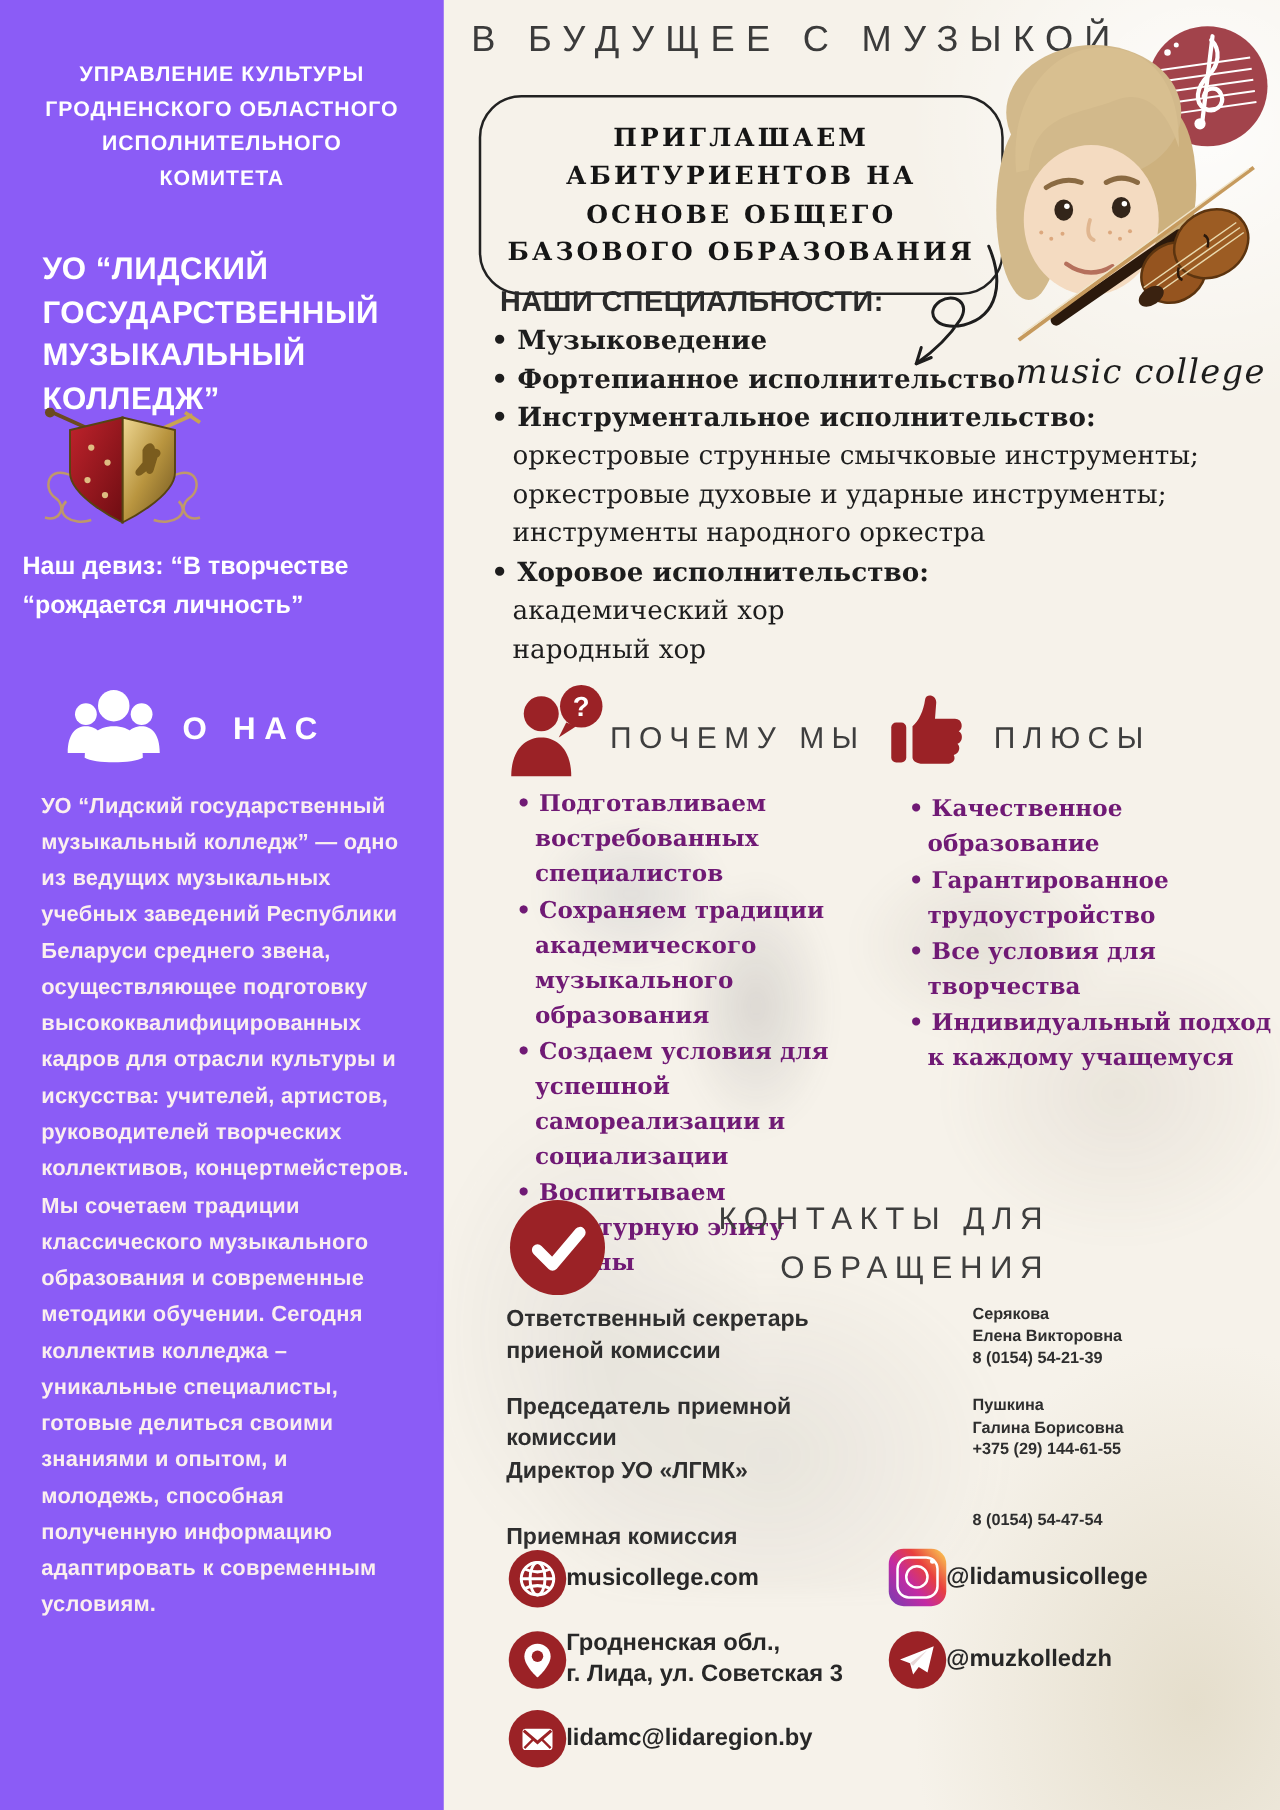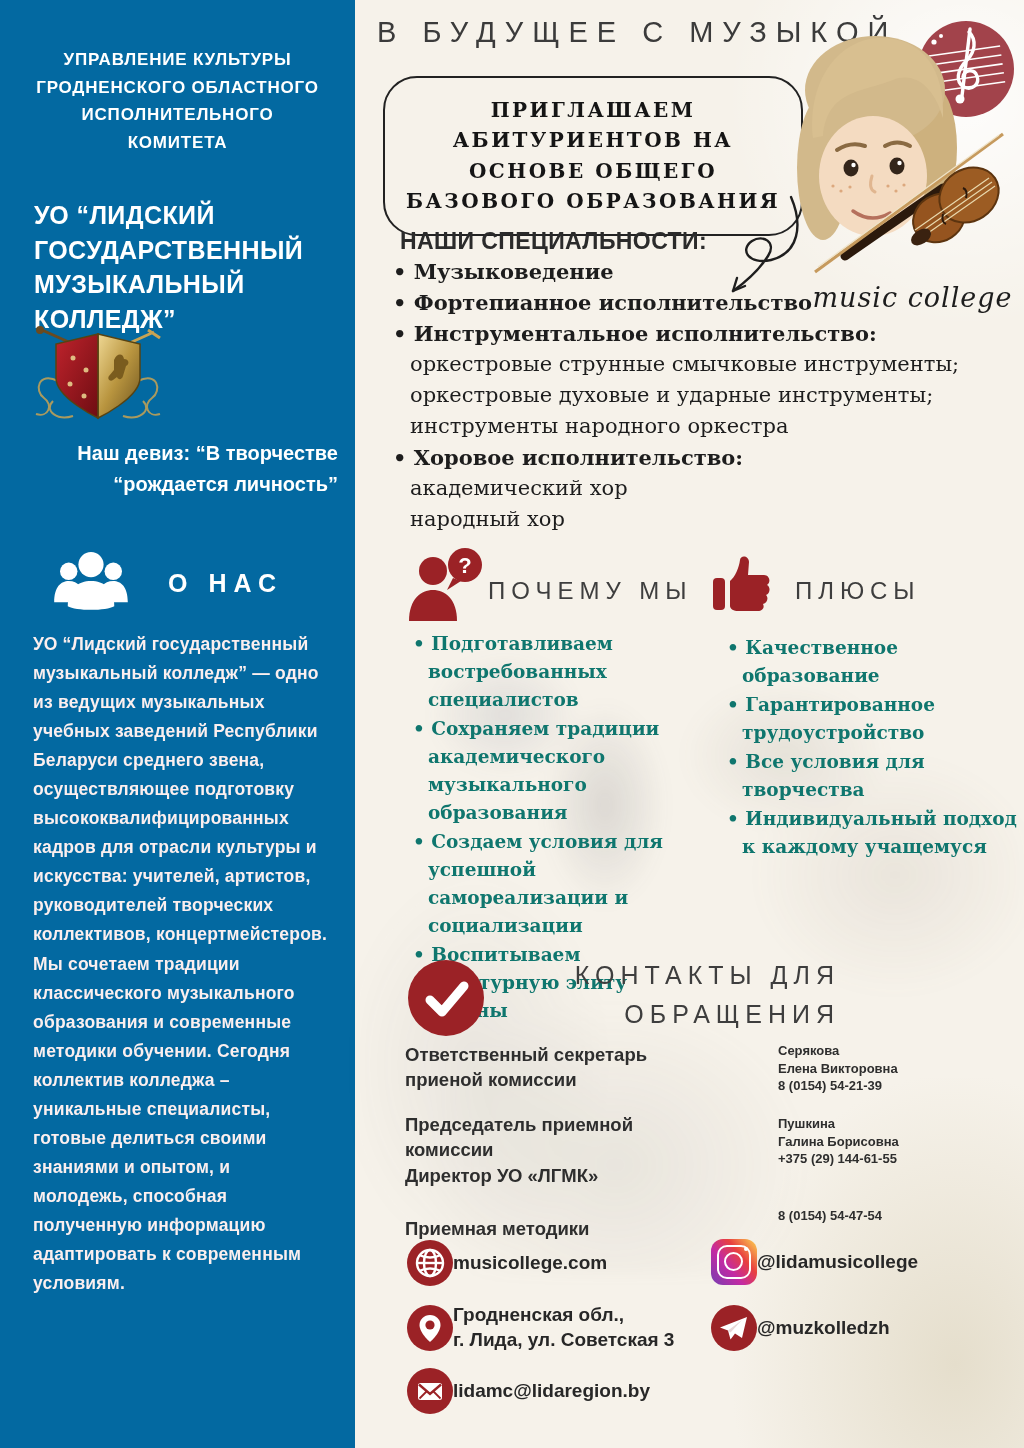--- a/index.html
+++ b/index.html
@@ -1,28 +1,28 @@
 <!DOCTYPE html>
 <html><head>
 <meta charset="utf-8">
 <style>
   html,body{margin:0;padding:0;background:#ddd;}
   .page{position:relative;width:1024px;height:1448px;background:#f6f2ea;overflow:hidden;
         font-family:"Liberation Sans",sans-serif;}
 
   
-  .sidebar{position:absolute;left:0;top:0;width:355px;height:1448px;background:#0369a1;color:#fff;}
+  .sidebar{position:absolute;left:0;top:0;width:355px;height:1448px;background:#8b5cf6;color:#fff;}
   .org{position:absolute;top:46px;left:20px;width:315px;text-align:center;
        font-size:17px;font-weight:700;letter-spacing:.8px;line-height:1.62;}
   .college{position:absolute;top:198px;left:34px;width:310px;margin:0;
            font-size:25px;font-weight:600;letter-spacing:.4px;line-height:1.38;}
   .crest{position:absolute;top:326px;left:28px;width:140px;height:100px;}
-  .motto{position:absolute;top:438px;left:18px;width:320px;text-align:right;
+  .motto{position:absolute;top:438px;left:18px;width:320px;text-align:left;
          font-weight:700;font-size:20px;line-height:1.55;}
-  .about-head{position:absolute;top:550px;left:52px;display:flex;align-items:center;gap:38px;}
+  .about-head{position:absolute;top:550px;left:52px;display:flex;align-items:center;gap:16px;}
   .about-title{font-size:25px;font-weight:700;letter-spacing:7px;}
   .about-text{position:absolute;top:630px;left:33px;width:296px;margin:0;
               font-size:17.5px;font-weight:600;line-height:1.66;letter-spacing:.2px;color:#fbefef;}
 
   
   .content{position:absolute;left:355px;top:0;width:669px;height:1448px;}
 
   
   .bg-photo{position:absolute;left:0;top:545px;width:669px;height:730px;filter:blur(7px);background:
     radial-gradient(ellipse 110px 90px at 150px 170px, rgba(70,80,110,.12), transparent 70%),
@@ -60,21 +60,21 @@
   .spec-list li.sub{padding-left:17px;font-weight:400;}
 
   .sec-head{position:absolute;margin:0;font-size:24px;font-weight:400;
             letter-spacing:6px;color:#3e3e3e;text-align:right;}
   .why-icon{position:absolute;left:48px;top:545px;width:86px;height:78px;}
   .why-title{left:133px;top:577px;}
   .plus-icon{position:absolute;left:356px;top:552px;width:66px;height:64px;}
   .plus-title{left:440px;top:577px;}
 
   .blist{position:absolute;margin:0;padding:0;list-style:none;
-         font-family:"DejaVu Serif",serif;font-size:18.5px;font-weight:600;color:#0f766e;}
+         font-family:"DejaVu Serif",serif;font-size:18.5px;font-weight:600;color:#701a75;}
   .blist li{line-height:28px;padding-left:15px;text-indent:-15px;margin-bottom:1px;}
   .blist li::before{content:"• ";}
   .why-list{left:58px;top:630px;width:292px;}
   .plus-list{left:372px;top:634px;width:300px;}
 
   .chk{position:absolute;left:53px;top:960px;width:76px;height:76px;border-radius:50%;
        background:#9b2226;display:flex;align-items:center;justify-content:center;}
   .contacts-title{left:135px;top:956px;width:350px;line-height:1.55;font-size:25px;}
 
   .roles{position:absolute;left:50px;top:1042px;width:285px;
@@ -312,21 +312,21 @@
       <div>КОНТАКТЫ ДЛЯ</div>
       <div>ОБРАЩЕНИЯ</div>
     </h4>
 
     <div class="roles">
       <div class="role-block">Ответственный секретарь приеной комиссии</div>
       <div class="role-block">
         <div>Председатель приемной комиссии</div>
         <div>Директор УО «ЛГМК»</div>
       </div>
-      <div class="role-last">Приемная методики</div>
+      <div class="role-last">Приемная комиссия</div>
     </div>
 
     <div class="persons">
       <div class="person-block">
         <div>Серякова</div>
         <div>Елена Викторовна</div>
         <div>8 (0154) 54-21-39</div>
       </div>
       <div class="person-block">
         <div>Пушкина</div>

